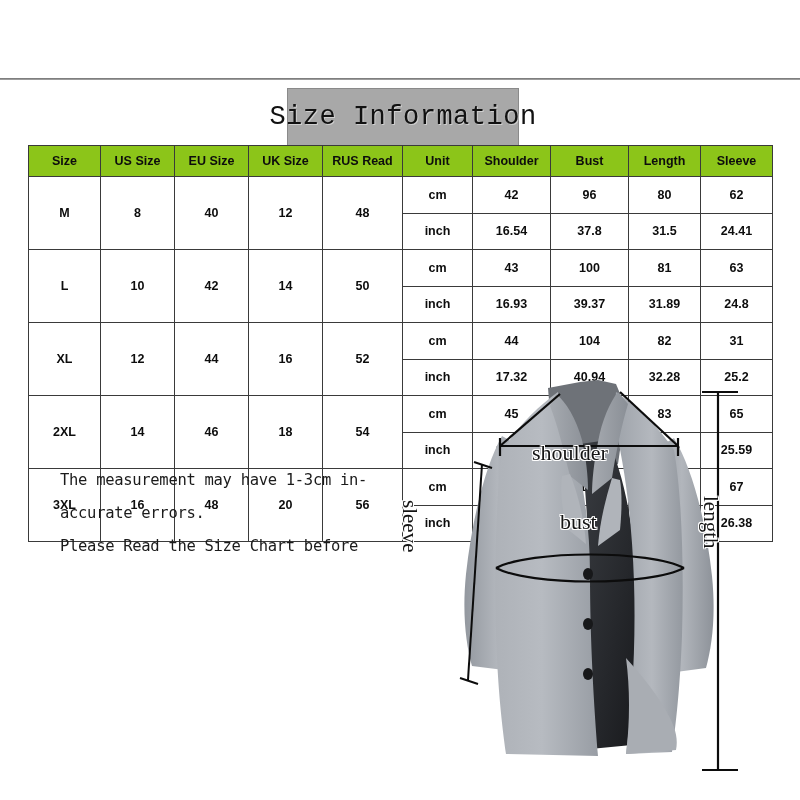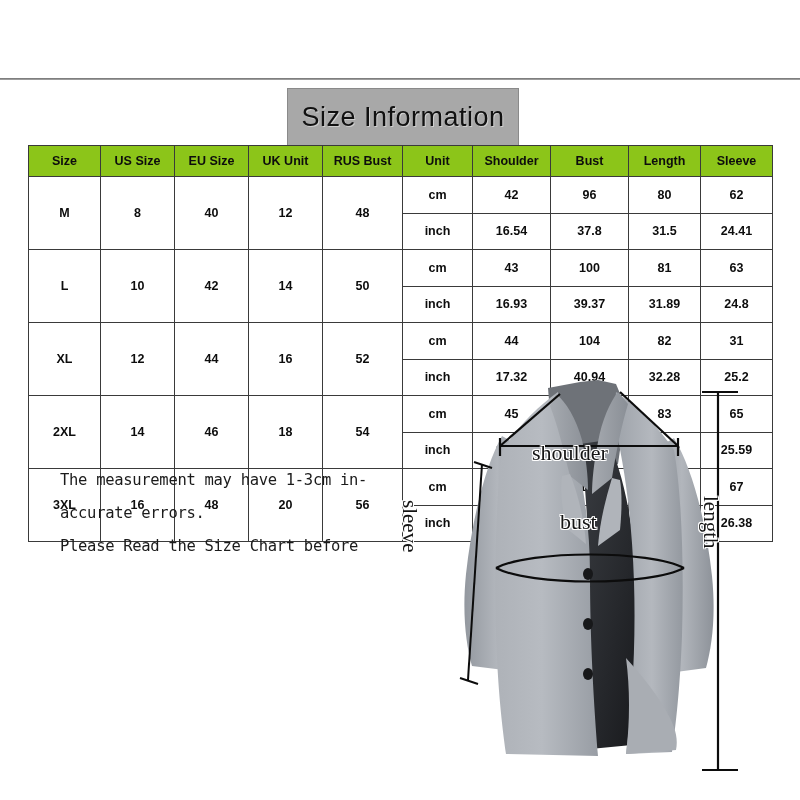--- a/index.html
+++ b/index.html
@@ -38,21 +38,21 @@
     width: 232px;
     height: 58px;
     background: #a8a8a8;
     border: 1px solid #8a8a8a;
     box-sizing: border-box;
     display: flex;
     align-items: center;
     justify-content: center;
   }
   .title-text {
-    font-family: Liberation Sans, sans-serif;
+    font-family: Liberation Mono, monospace;
     font-size: 27px;
     color: #111111;
     letter-spacing: 0.5px;
     text-shadow: 1px 1px 0 rgba(255,255,255,0.45);
     white-space: nowrap;
   }
 
   
   .size-table-wrap {
     position: absolute;
@@ -187,22 +187,22 @@
         <col class="c-sh">
         <col class="c-bust">
         <col class="c-len">
         <col class="c-slv">
     </colgroup>
     <thead>
       <tr>
         <th>Size</th>
         <th>US Size</th>
         <th>EU Size</th>
-        <th>UK Unit</th>
-        <th>RUS Bust</th>
+        <th>UK Size</th>
+        <th>RUS Read</th>
         <th>Unit</th>
         <th>Shoulder</th>
         <th>Bust</th>
         <th>Length</th>
         <th>Sleeve</th>
       </tr>
     </thead>
     <tbody>
 
       <tr>

